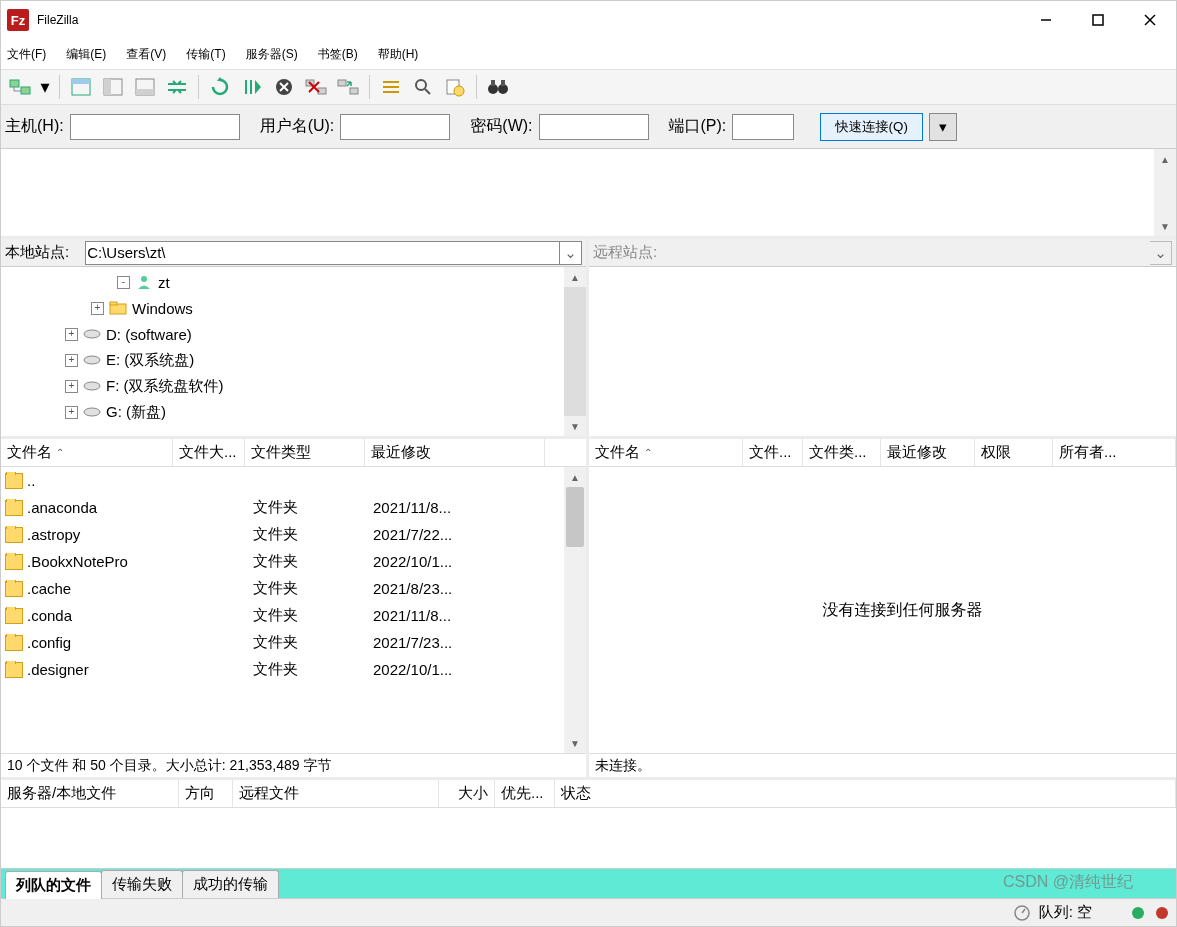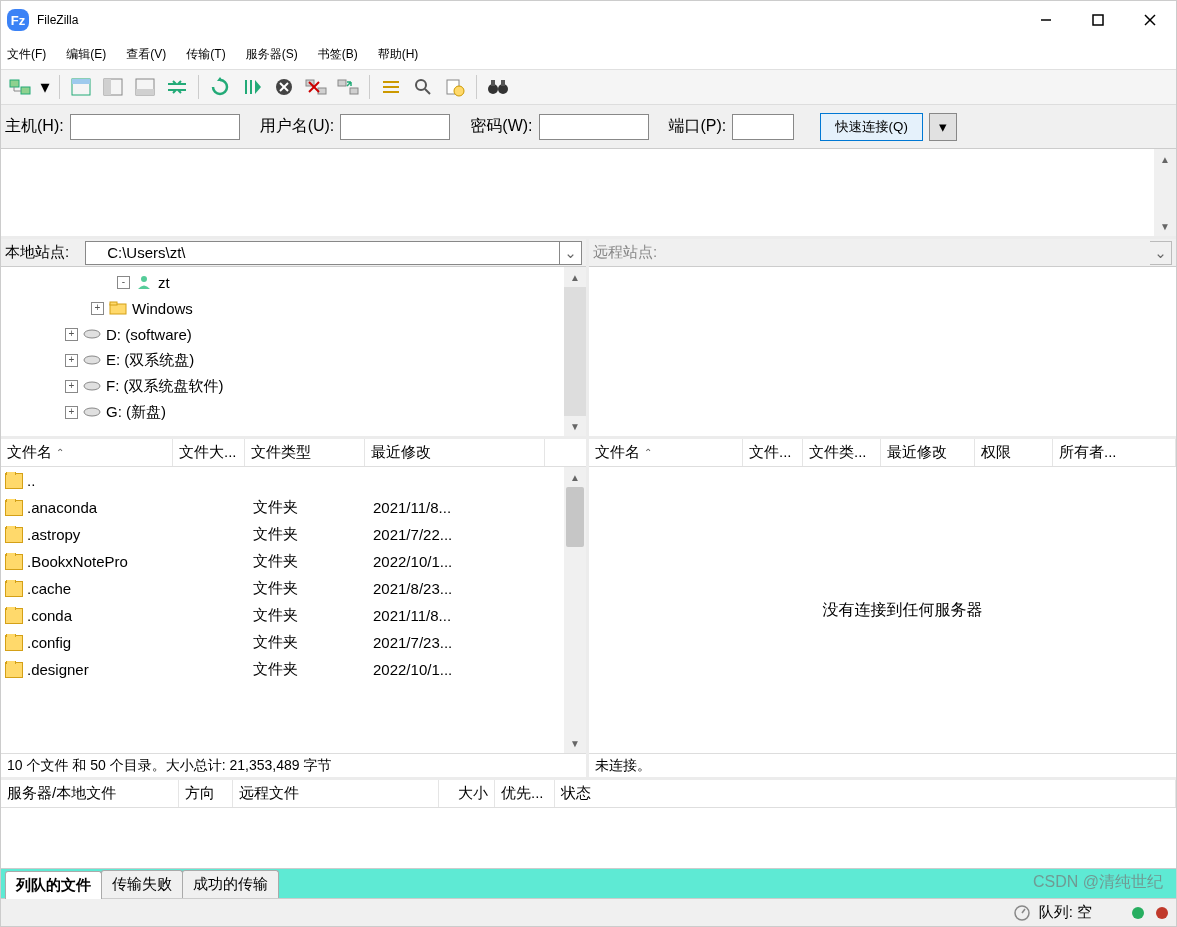--- a/index.html
+++ b/index.html
@@ -1,18 +1,18 @@
 <!DOCTYPE html>
 <html><head>
 <meta charset="utf-8">
 <style>
 * { box-sizing: border-box; margin: 0; padding: 0; font-family: "Microsoft YaHei", "Segoe UI", sans-serif; }
 body { background: #fff; width: 1177px; height: 927px; overflow: hidden; font-size: 15px; color: #000; display: flex; flex-direction: column; border: 1px solid #ccc;}
 .titlebar { height: 38px; display: flex; align-items: center; padding-left: 6px; }
-.app-icon { width: 22px; height: 22px; background: #3b82f6; display: flex; align-items: center; justify-content: center; color: #fff; font-weight: bold; font-size: 13px; border-radius: 8px; margin-right: 8px;}
+.app-icon { width: 22px; height: 22px; background: #b91c1c; display: flex; align-items: center; justify-content: center; color: #fff; font-weight: bold; font-size: 13px; border-radius: 2px; margin-right: 8px;}
 .titlebar .title { font-size: 12px; }
 .winbtns { margin-left: auto; display: flex; }
 .winbtn { width: 52px; height: 38px; display:flex; align-items:center; justify-content:center; font-size: 16px; }
 .winbtn.close { font-size: 20px; }
 .menubar { height: 30px; display: flex; align-items: center; padding: 0 4px; gap: 16px; font-size: 12px; }
 .menuitem { padding: 2px 2px; }
 .toolbar { height: 36px; background: #f5f5f5; border-top:1px solid #e0e0e0; border-bottom:1px solid #ddd; display:flex; align-items:center; padding: 0 4px; gap: 2px;}
 .tbtn { width: 30px; height: 28px; display:flex; align-items:center; justify-content:center; font-size: 18px;}
 .tsep { width: 1px; height: 24px; background: #ccc; margin: 0 4px;}
 .quickconnect { height: 44px; background: #f0f0f0; border-bottom: 1px solid #ccc; display:flex; align-items:center; padding: 0 4px; gap: 6px;}
@@ -24,21 +24,21 @@
 .logarea .content { flex:1; background: #fff; }
 .scroll-v { width: 22px; background: #f0f0f0; display:flex; flex-direction:column; }
 .scroll-v .arrow { height: 20px; display:flex; align-items:center; justify-content:center; color:#666; font-size:10px;}
 .scroll-v .track { flex:1; }
 .sites-row { height: 200px; display:flex; border-bottom: 3px solid #ececec;}
 .pane { display:flex; flex-direction:column; }
 .pane-left { width: 588px; border-right: 3px solid #ececec; }
 .pane-right { flex: 1; }
 .site-header { height: 28px; background: #f0f0f0; border-bottom: 1px solid #ccc; display:flex; align-items:center; padding: 0 4px; gap: 16px;}
 .site-header.disabled { color: #888; }
-.site-input { flex:1; height: 24px; border: 1px solid #888; background:#fff; padding: 0 21px; font-size: 15px;}
+.site-input { flex:1; height: 24px; border: 1px solid #888; background:#fff; padding: 0 1px; font-size: 15px;}
 .site-drop { width: 22px; height: 24px; display:flex; align-items:center; justify-content:center; border:1px solid #888; border-left:none; background:#fff; color:#666;}
 .site-drop.disabled { border-color:#bbb; background:#f0f0f0;}
 .tree-area { flex:1; display:flex; background:#fff; overflow:hidden;}
 .tree-content { flex:1; padding: 2px 0 0 0; font-size: 15px; }
 .tree-row { display:flex; align-items:center; height: 26px; white-space: nowrap;}
 .tree-exp { width: 13px; height: 13px; border: 1px solid #888; font-size: 10px; display:flex; align-items:center; justify-content:center; margin:0 4px; color:#555; line-height:1;}
 .ico { width: 20px; height: 18px; margin-right: 4px; display:inline-flex; align-items:center; justify-content:center;}
 .files-row { flex:1; min-height:0; display:flex; border-bottom: 3px solid #ececec;}
 .filepane { display:flex; flex-direction:column; }
 .filepane-left { width: 588px; border-right: 3px solid #ececec;}
@@ -56,21 +56,21 @@
 .fico { width: 18px; height: 16px; background: #ffd96b; border:1px solid #d4a017; margin-right: 4px; position:relative;}
 .fico::before { content:""; position:absolute; top:-4px; left:0; width:8px; height:4px; background:#ffd96b; border:1px solid #d4a017; border-bottom:none;}
 .statusline { height: 24px; background:#fff; border-top:1px solid #ddd; padding: 0 6px; display:flex; align-items:center; font-size:14px;}
 .remote-msg { flex:1; display:flex; align-items:center; justify-content:center; color:#000; font-size:16px;margin-left:40px;}
 .queue-header { height: 28px; background:#fff; border-bottom: 1px solid #dedede; display:flex; align-items:center;}
 .queue-body { height: 60px; background:#fff;}
 .tabsbar { height: 30px; background:#5eead4; border-top:1px solid #ccc; display:flex; align-items:flex-end; padding-left: 4px; gap:0;}
 .tab { padding: 4px 10px; border:1px solid #aaa; border-bottom:none; background:#f0f0f0; font-size:15px; margin-right:-1px; border-radius: 3px 3px 0 0;}
 .tab.active { background:#fff; font-weight:bold; position:relative; top:1px;}
 .bottombar { height: 28px; background:#f0f0f0; border-top:1px solid #ccc; display:flex; align-items:center; justify-content:flex-end; padding: 0 8px; gap: 8px; font-size:15px;}
-.watermark { position: absolute; right: 14px; bottom: 34px; color: rgba(120,120,120,0.7); font-size: 16px; pointer-events: none;}
+.watermark { position: absolute; right: 44px; bottom: 34px; color: rgba(120,120,120,0.7); font-size: 16px; pointer-events: none;}
 .led { width:12px; height:12px; border-radius:50%; display:inline-block; margin-left:4px;}
 .led.r { background:#c0392b;}
 .led.g { background:#27ae60;}
 svg { display:block; }
 </style>
 </head>
 <body>
 
 <div class="titlebar">
   <div class="app-icon">Fz</div>

